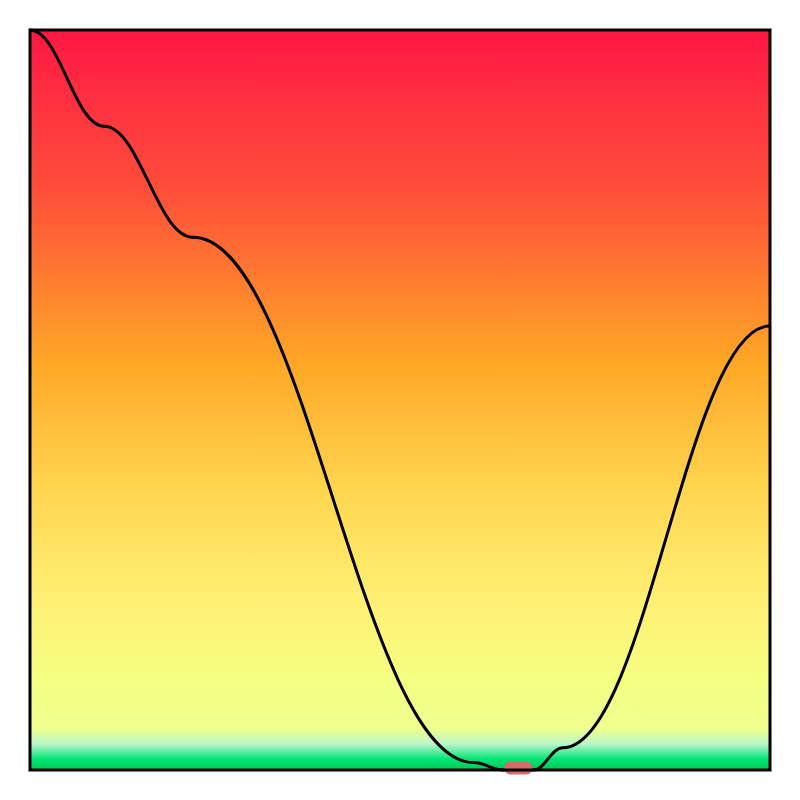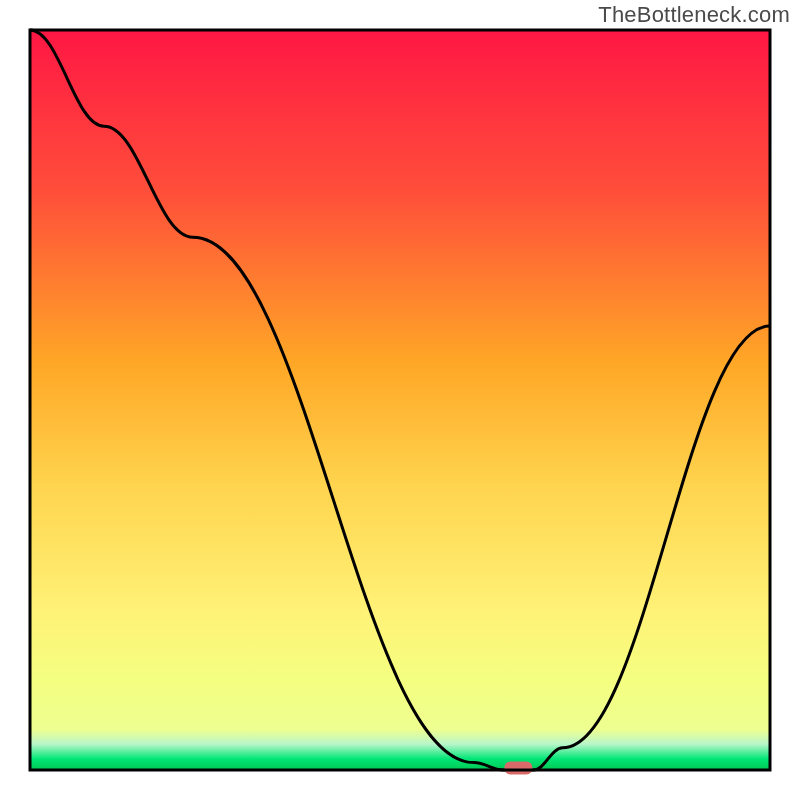--- a/index.html
+++ b/index.html
@@ -26,21 +26,20 @@
     z-index: 10;
   }
   svg {
     display: block;
   }
 </style>
 </head>
 <body>
 
 <div class="chart-wrap">
-  <div class="watermark">TheBottleneck.com</div>
 
   <svg width="800" height="800" viewBox="0 0 800 800">
     <defs>
       <linearGradient id="bg-grad" x1="0" y1="0" x2="0" y2="1">
           <stop offset="0%" stop-color="#ff1744"></stop>
           <stop offset="22%" stop-color="#ff4f3a"></stop>
           <stop offset="45%" stop-color="#ffa726"></stop>
           <stop offset="62%" stop-color="#ffd54f"></stop>
           <stop offset="78%" stop-color="#fff176"></stop>
           <stop offset="88%" stop-color="#f4ff81"></stop>

